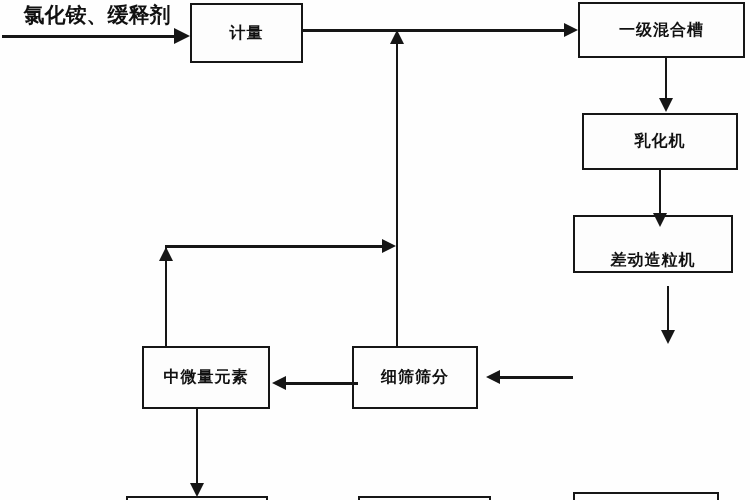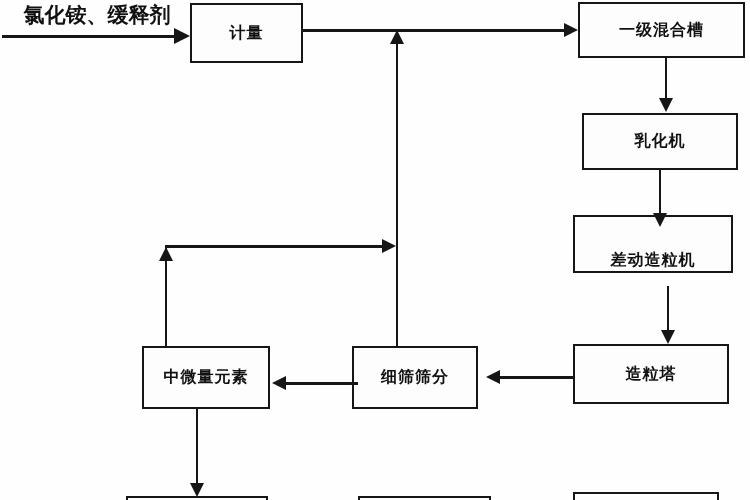--- a/index.html
+++ b/index.html
@@ -93,23 +93,20 @@
   </div>
   <div class="node n-mixing">
     <span>一级混合槽</span>
   </div>
   <div class="node n-emulsifier">
     <span>乳化机</span>
   </div>
   <div class="node n-granulator">
     <span>差动造粒机</span>
   </div>
-  <div class="node n-tower">
-    <span>造粒塔</span>
-  </div>
   <div class="node n-coarse">
     <span>中微量元素</span>
   </div>
   <div class="node n-fine">
     <span>细筛筛分</span>
   </div>
 
   <div class="node n-bleft">
     <span></span>
   </div>

